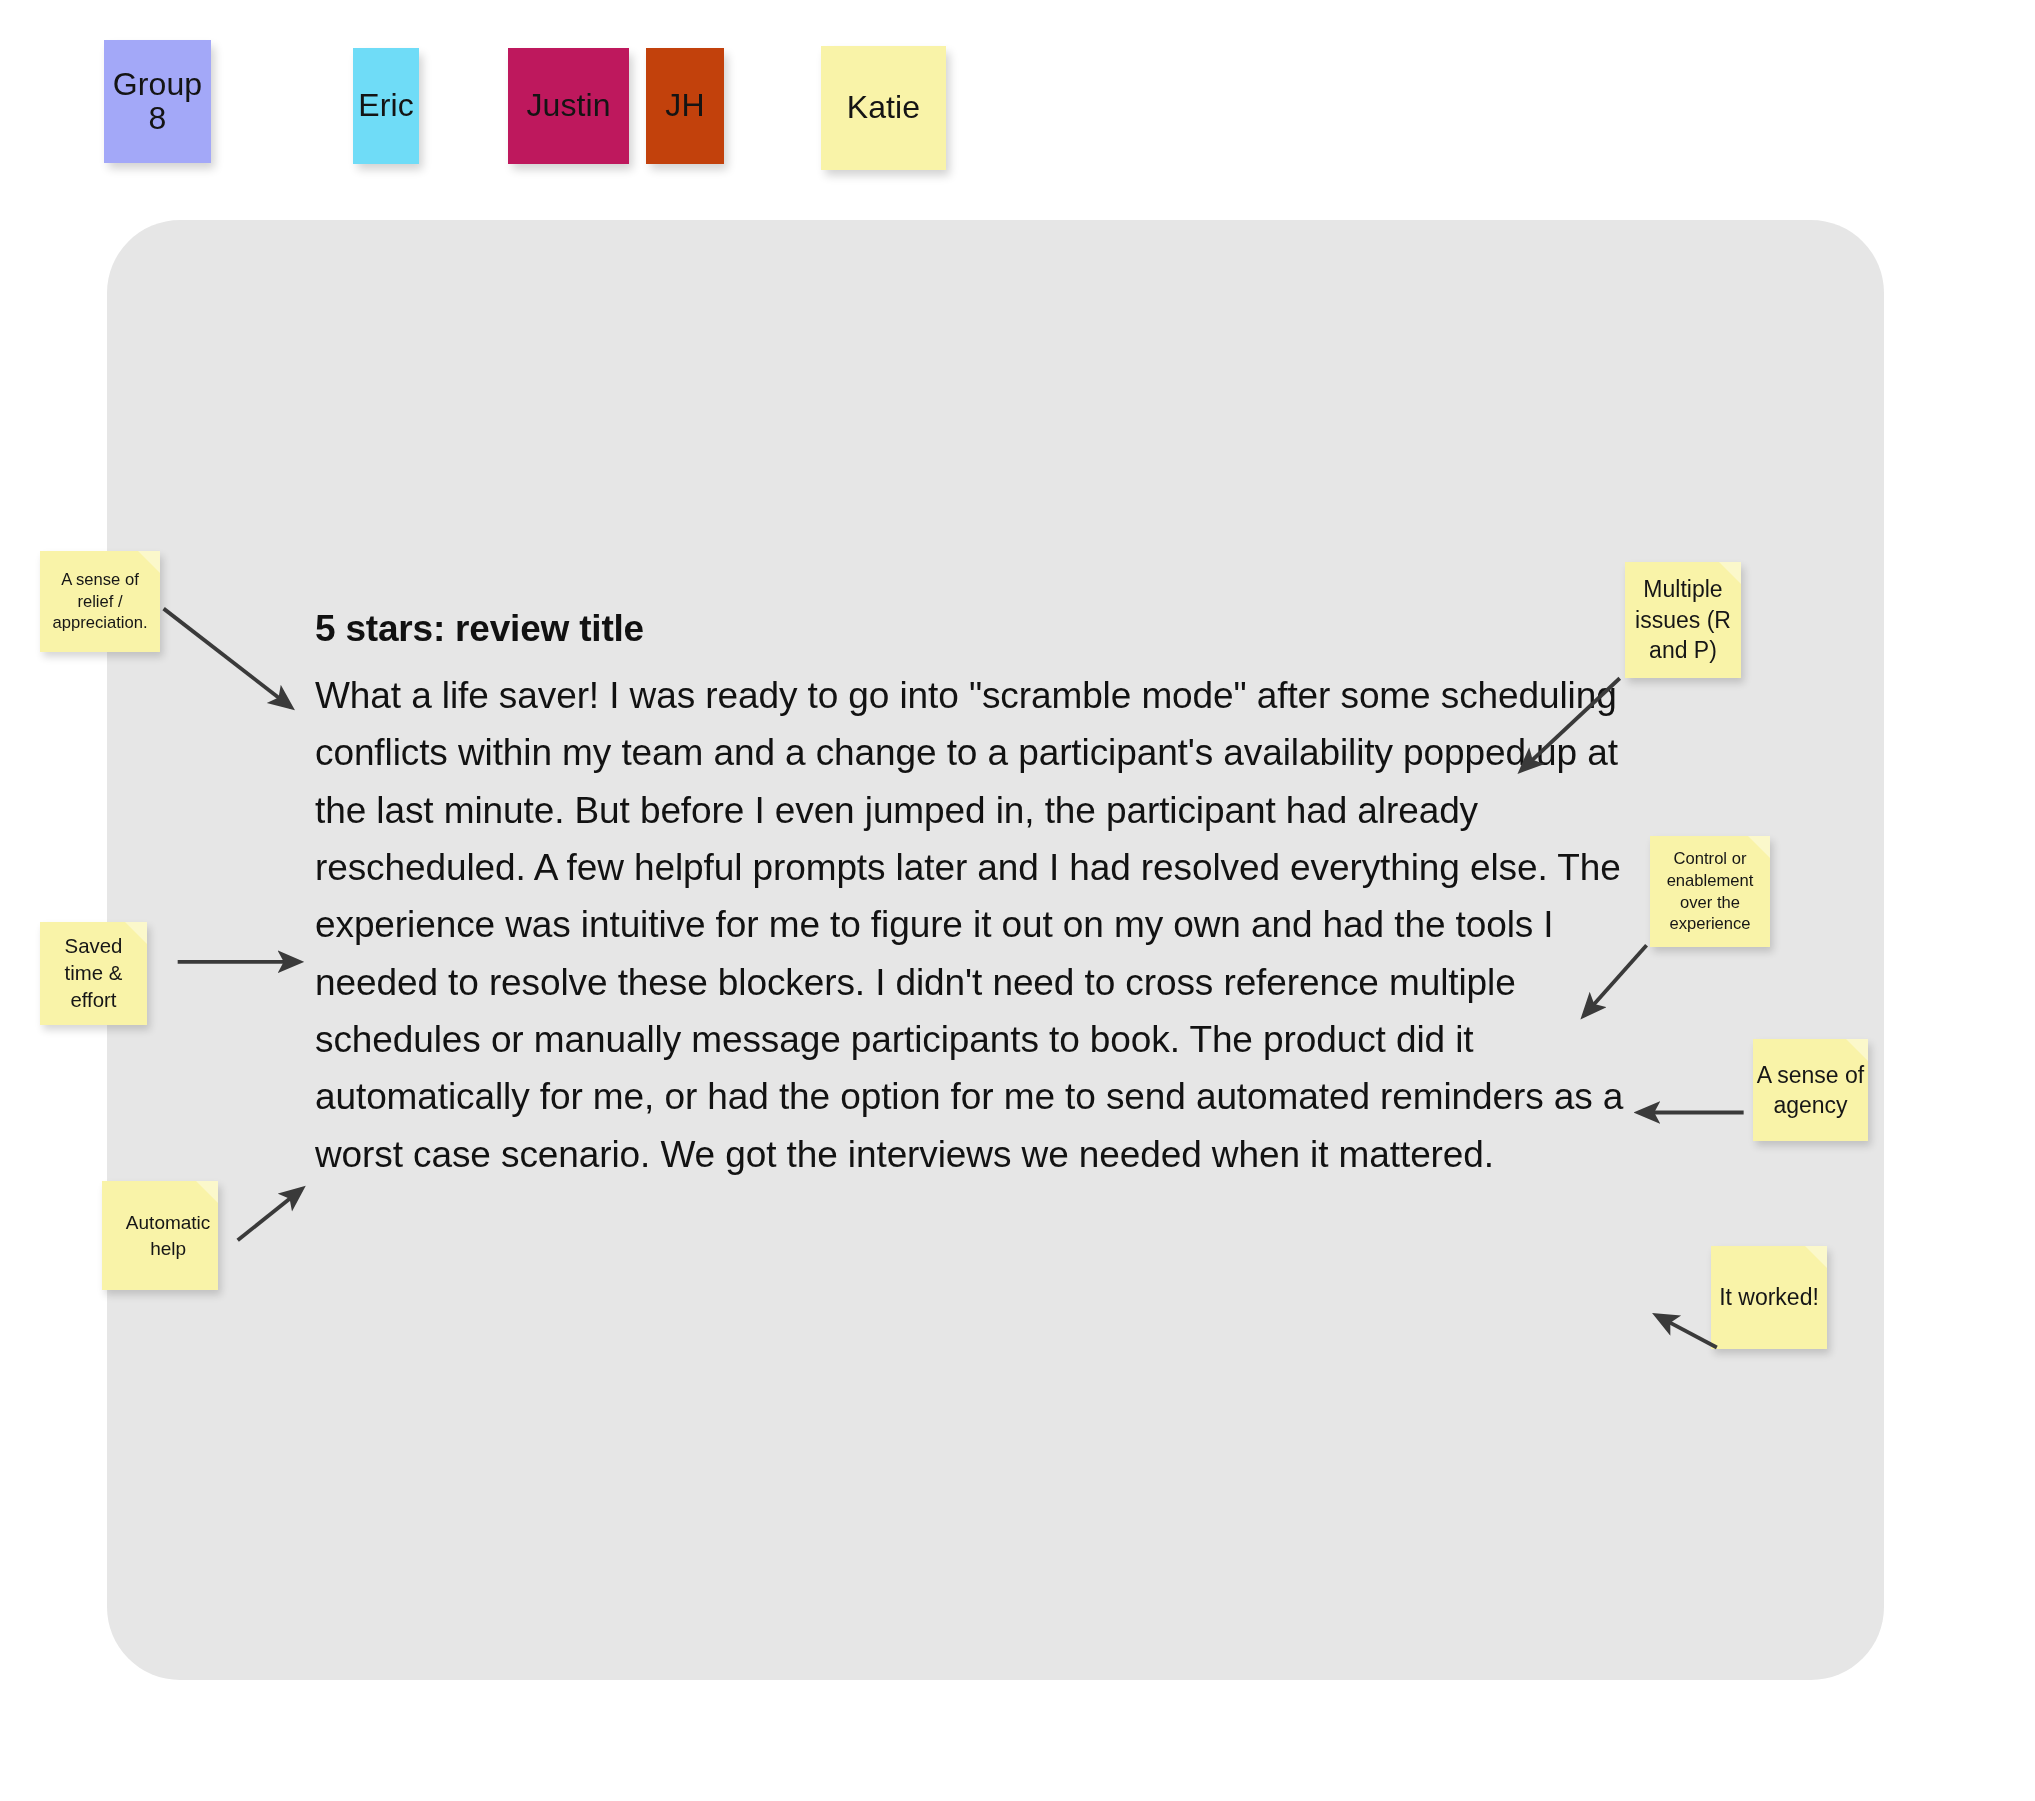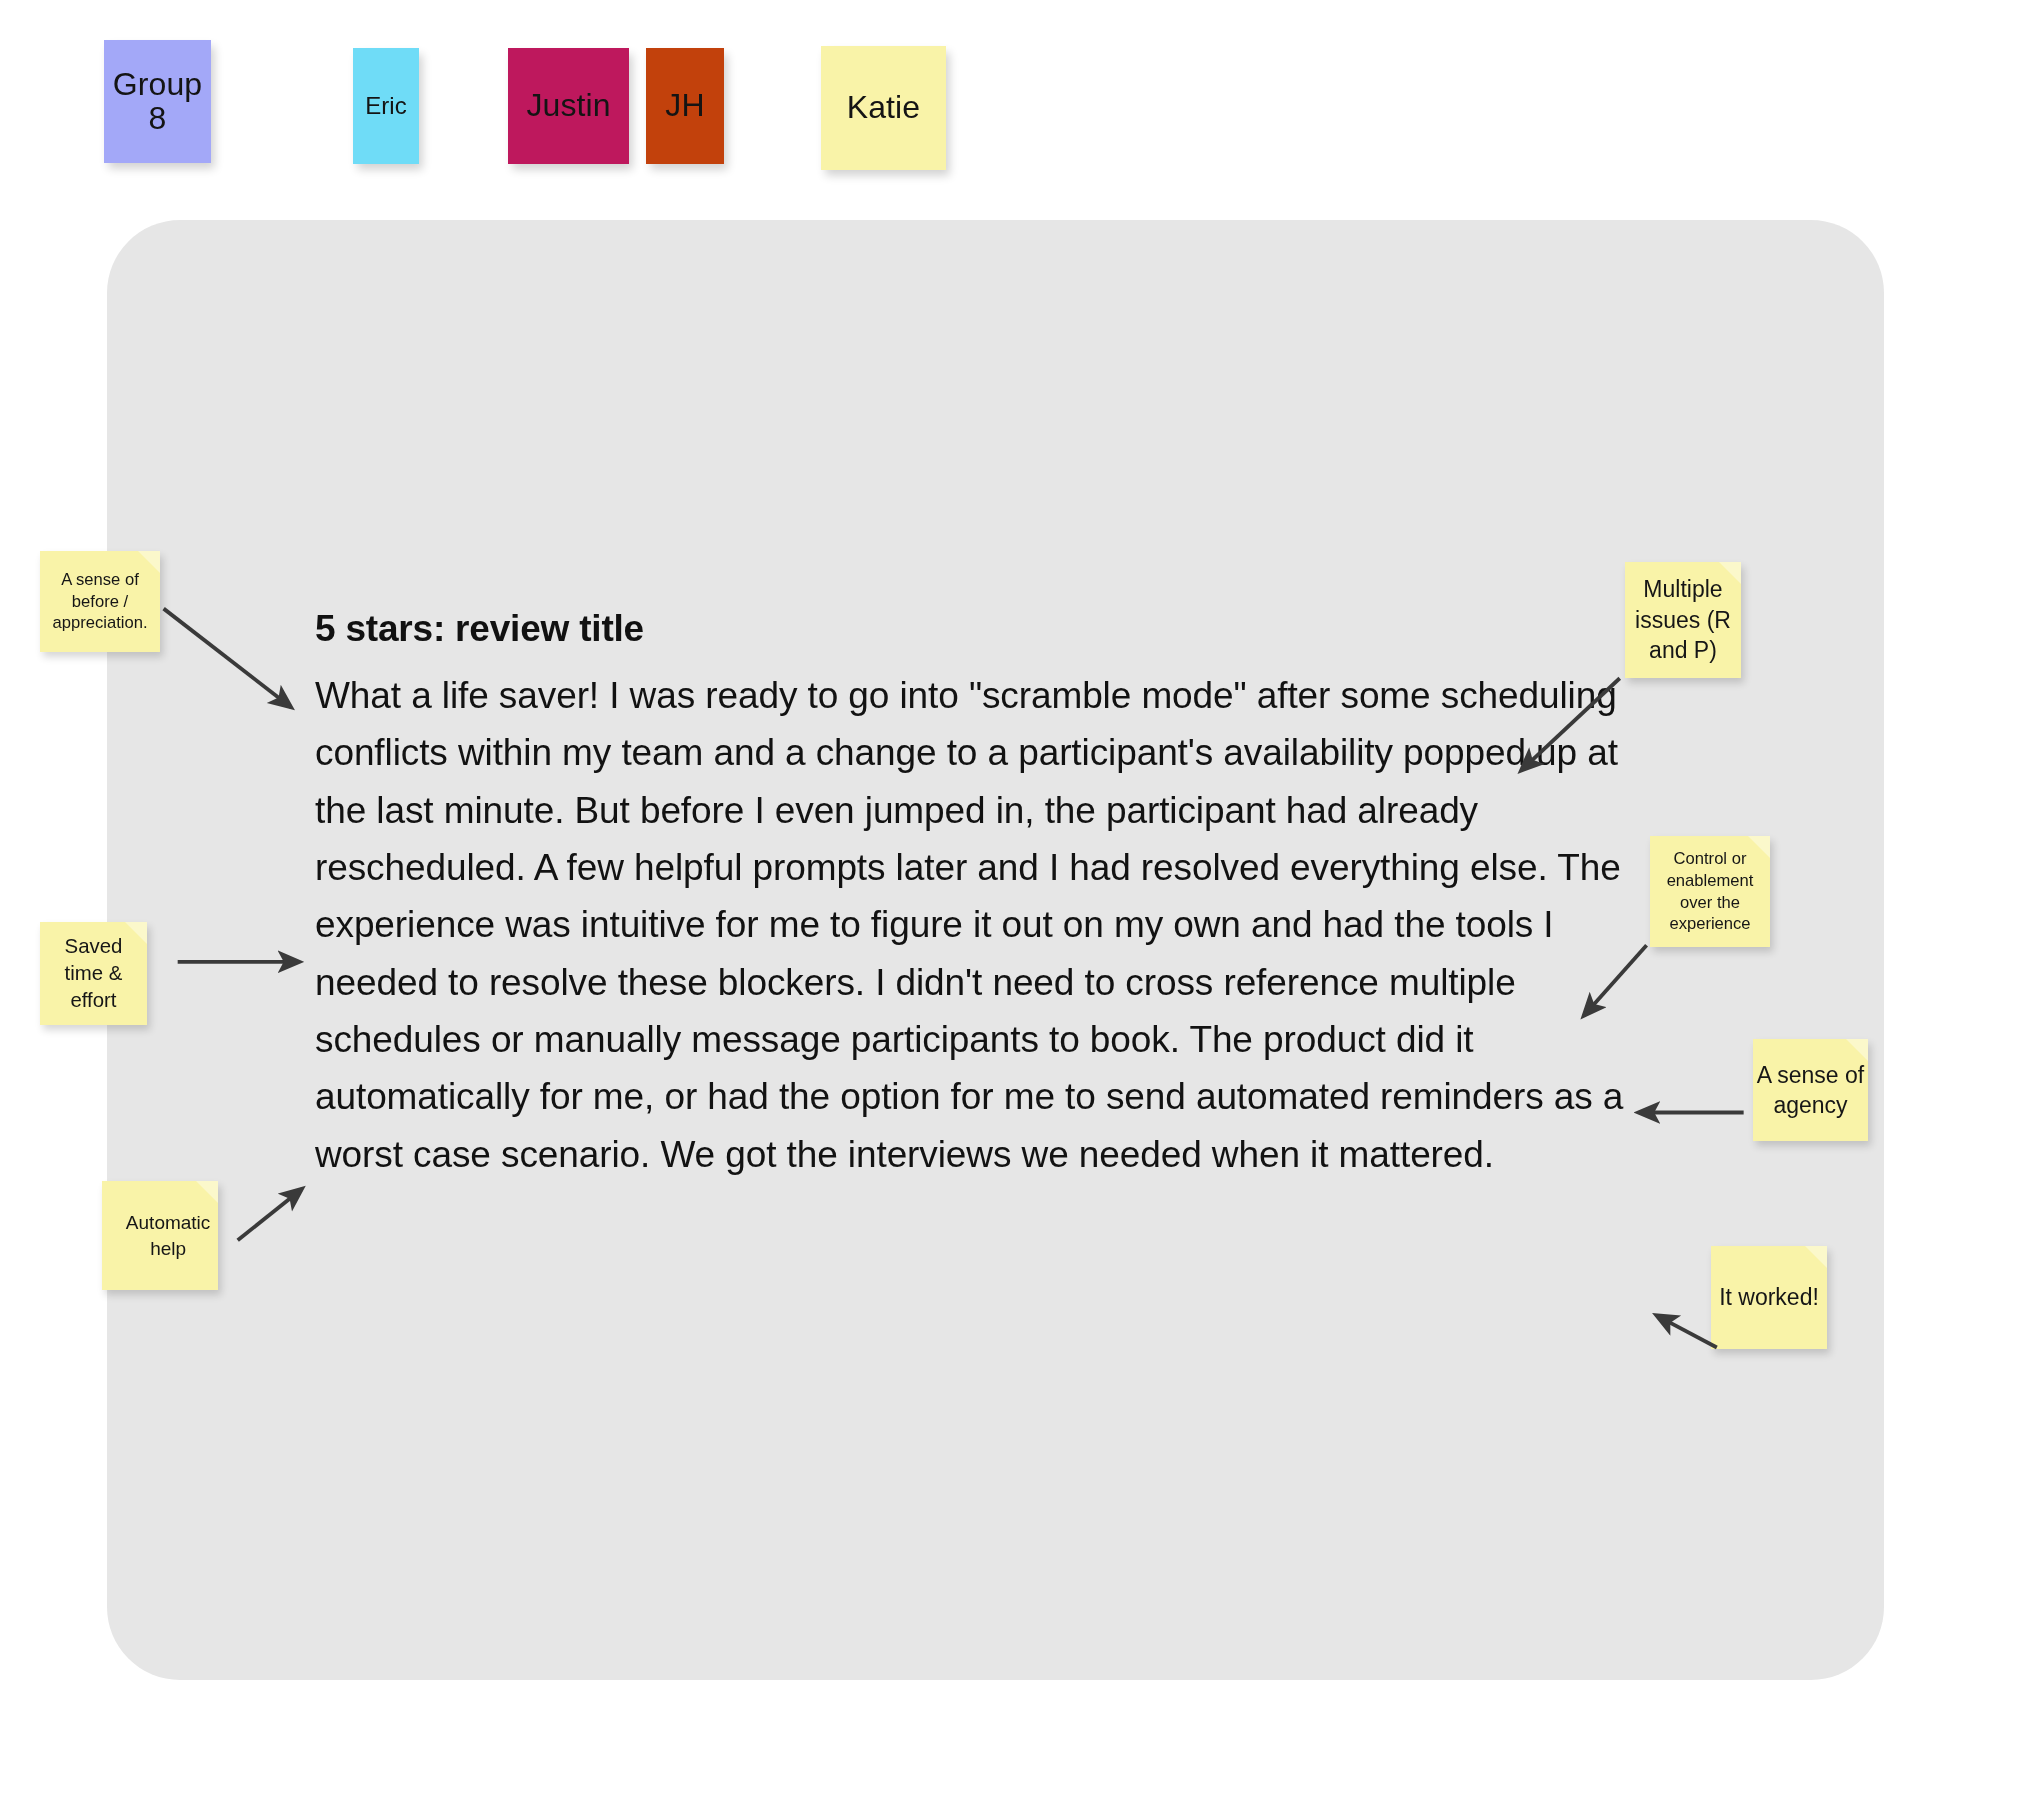--- a/index.html
+++ b/index.html
@@ -120,21 +120,21 @@
     pointer-events: none;
   }
 </style>
 </head>
 <body>
 
 <div id="header-stickies">
     <div class="name-sticky" style="left: 104px; top: 40px; width: 107px; height: 123px; background: rgb(163, 168, 248); font-size: 32px;">
       <span>Group 8</span>
     </div>
-    <div class="name-sticky" style="left: 353px; top: 48px; width: 66px; height: 116px; background: rgb(111, 220, 247); font-size: 24px;">
+    <div class="name-sticky" style="left: 353px; top: 48px; width: 66px; height: 116px; background: rgb(111, 220, 247); font-size: 32px;">
       <span>Eric</span>
     </div>
     <div class="name-sticky" style="left: 508px; top: 48px; width: 121px; height: 116px; background: #be185d; font-size: 32px;">
       <span>Justin</span>
     </div>
     <div class="name-sticky" style="left: 646px; top: 48px; width: 78px; height: 116px; background: #c2410c; font-size: 32px;">
       <span>JH</span>
     </div>
     <div class="name-sticky" style="left: 821px; top: 46px; width: 125px; height: 124px; background: rgb(249, 243, 168); font-size: 32px;">
       <span>Katie</span>
@@ -146,21 +146,21 @@
 
   <div id="review-title">5 stars: review title</div>
 
   <div id="review-body">What a life saver! I was ready to go into "scramble mode" after some scheduling conflicts within my team and a change to a participant's availability popped up at the last minute. But before I even jumped in, the participant had already rescheduled. A few helpful prompts later and I had resolved everything else. The experience was intuitive for me to figure it out on my own and had the tools I needed to resolve these blockers. I didn't need to cross reference multiple schedules or manually message participants to book. The product did it automatically for me, or had the option for me to send automated reminders as a worst case scenario. We got the interviews we needed when it mattered.</div>
 
 </div>
 
 <div id="annotation-layer">
     <div class="note" style="left: 40px; top: 551px; width: 120px; height: 101px; background: rgb(249, 243, 168); font-size: 16.6px;">
       <span class="note-corner"></span>
-      <span>A sense of before / appreciation.</span>
+      <span>A sense of relief / appreciation.</span>
     </div>
     <div class="note" style="left: 40px; top: 922px; width: 107px; height: 103px; background: rgb(249, 243, 168); font-size: 20.4px;">
       <span class="note-corner"></span>
       <span>Saved time &amp; effort</span>
     </div>
     <div class="note" style="left: 102px; top: 1181px; width: 116px; height: 109px; background: rgb(249, 243, 168); font-size: 19px; padding-left: 20px;">
       <span class="note-corner"></span>
       <span>Automatic help</span>
     </div>
     <div class="note" style="left: 1625px; top: 562px; width: 116px; height: 116px; background: rgb(249, 243, 168); font-size: 23px;">

